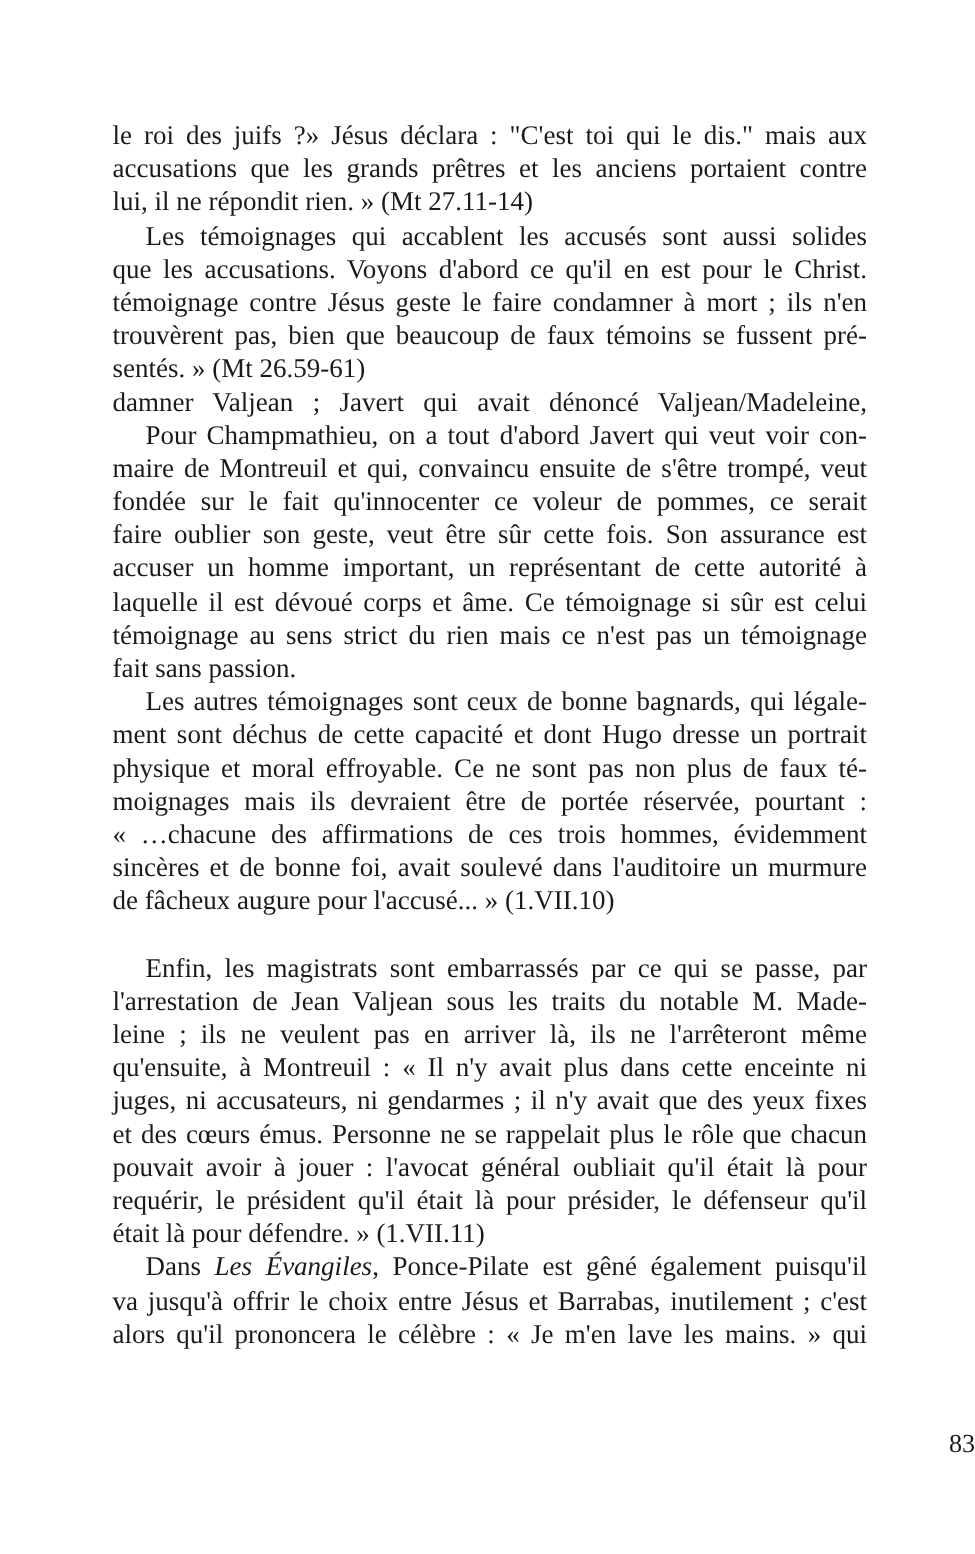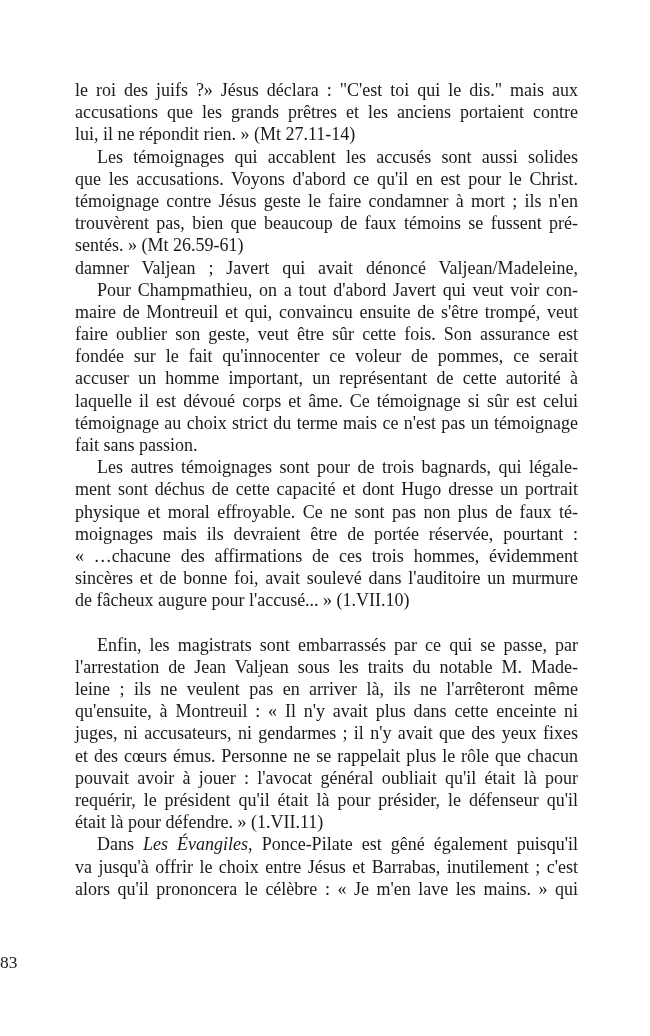--- a/index.html
+++ b/index.html
@@ -23,21 +23,21 @@
       overflow: visible;
     }
     .line.last { text-align-last: left; }
     .line.indent { padding-left: 22px; }
     .blank { height: 22.2px; }
     .page-number {
       position: absolute;
       top: 952px;
       left: 0;
       width: 650px;
-      text-align: left;
+      text-align: right;
       font-family: "Liberation Serif", serif;
       font-size: 17.4px;
       color: #1a1a1a;
     }
     em { font-style: italic; margin-top: 10px; }
   </style>
 </head>
 <body>
 
 <div class="page">
@@ -53,30 +53,30 @@
     <span class="line">que les accusations. Voyons d'abord ce qu'il en est pour le Christ.</span>
     <span class="line">témoignage contre Jésus geste le faire condamner à mort ; ils n'en</span>
     <span class="line">trouvèrent pas, bien que beaucoup de faux témoins se fussent pré-</span>
     <span class="line last">sentés. » (Mt 26.59-61)</span>
   </div>
 
   <div>
     <span class="line">damner Valjean ; Javert qui avait dénoncé Valjean/Madeleine,</span>
     <span class="line indent">Pour Champmathieu, on a tout d'abord Javert qui veut voir con-</span>
     <span class="line">maire de Montreuil et qui, convaincu ensuite de s'être trompé, veut</span>
+    <span class="line">fondée sur le fait qu'innocenter ce voleur de pommes, ce serait</span>
     <span class="line">faire oublier son geste, veut être sûr cette fois. Son assurance est</span>
-    <span class="line">fondée sur le fait qu'innocenter ce voleur de pommes, ce serait</span>
     <span class="line">accuser un homme important, un représentant de cette autorité à</span>
     <span class="line">laquelle il est dévoué corps et âme. Ce témoignage si sûr est celui</span>
-    <span class="line">témoignage au choix strict du terme mais ce n'est pas un témoignage</span>
+    <span class="line">témoignage au sens strict du rien mais ce n'est pas un témoignage</span>
     <span class="line last">fait sans passion.</span>
   </div>
 
   <div>
-    <span class="line indent">Les autres témoignages sont pour de trois bagnards, qui légale-</span>
+    <span class="line indent">Les autres témoignages sont ceux de bonne bagnards, qui légale-</span>
     <span class="line">ment sont déchus de cette capacité et dont Hugo dresse un portrait</span>
     <span class="line">physique et moral effroyable. Ce ne sont pas non plus de faux té-</span>
     <span class="line">moignages mais ils devraient être de portée réservée, pourtant :</span>
     <span class="line">« …chacune des affirmations de ces trois hommes, évidemment</span>
     <span class="line">sincères et de bonne foi, avait soulevé dans l'auditoire un murmure</span>
     <span class="line last">de fâcheux augure pour l'accusé... » (1.VII.10)</span>
   </div>
 
   <div class="blank"></div>
 

